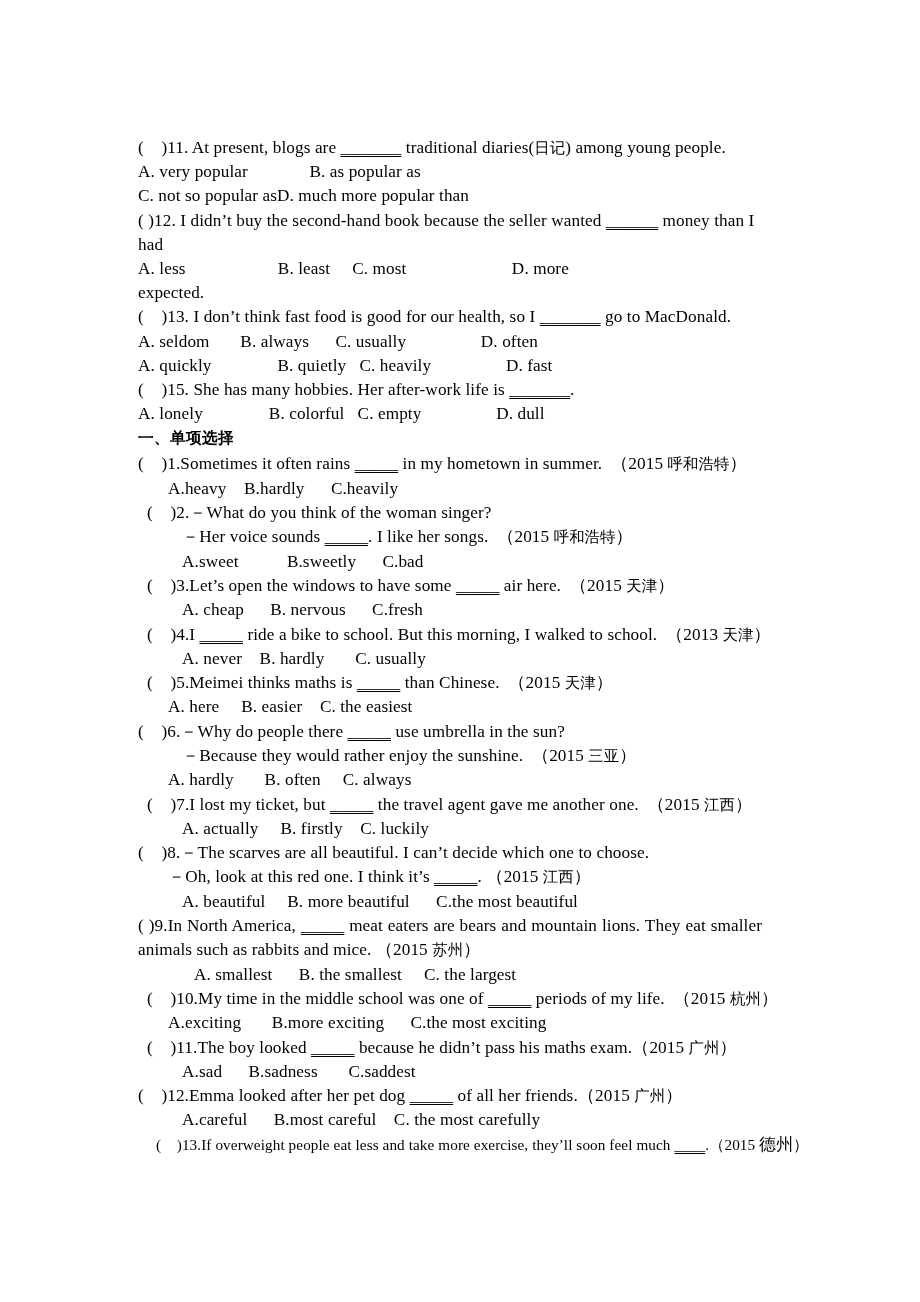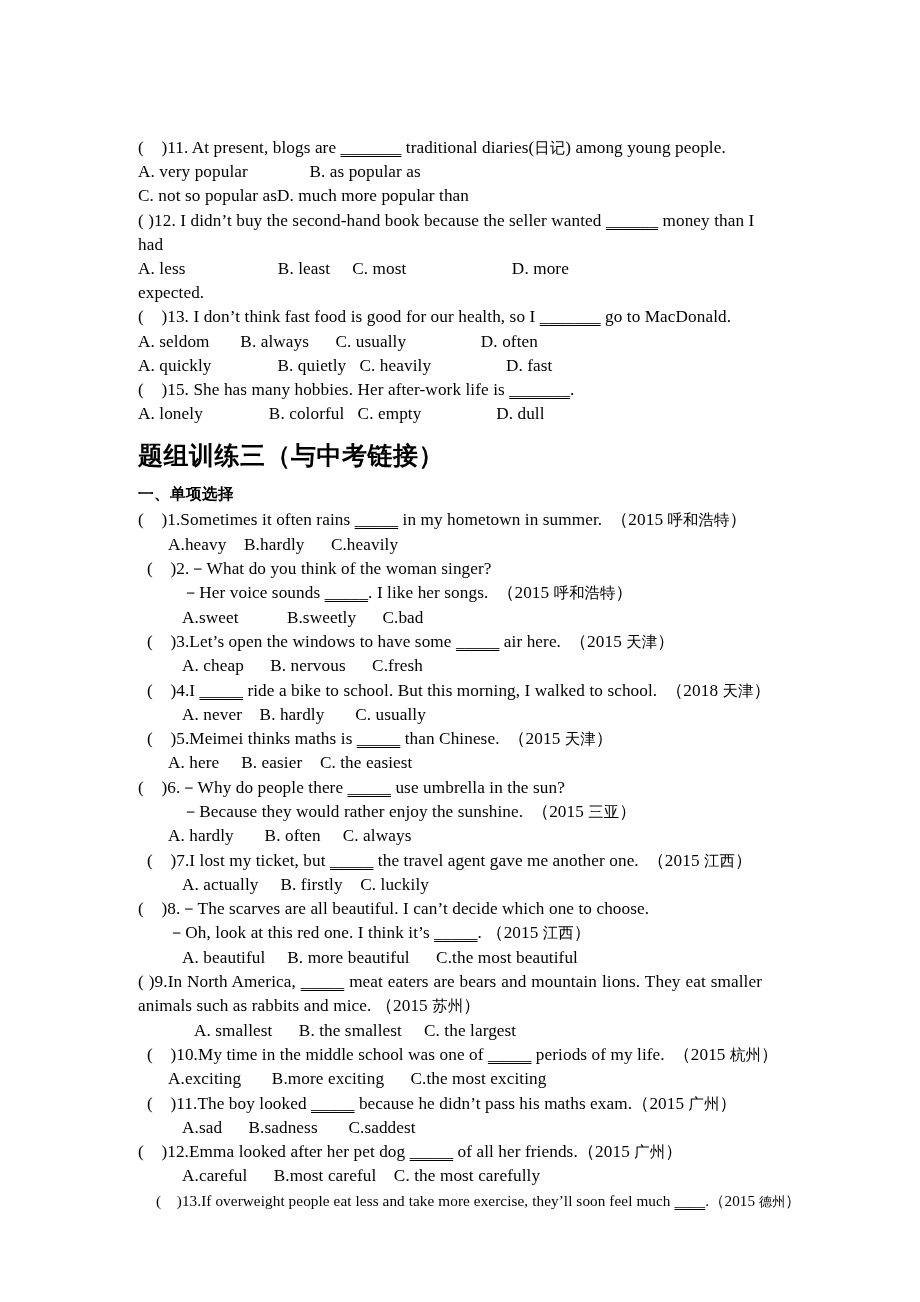--- a/index.html
+++ b/index.html
@@ -44,21 +44,21 @@
     text-decoration: underline;
     text-decoration-thickness: 1px;
     text-underline-offset: 2.5px;
   }
   .cn {
     font-family: "DejaVu Sans", sans-serif;
     font-size: 15.4px;
   }
   .cn-sm {
     font-family: Liberation Serif, serif;
-    font-size: 13px;
+    font-size: 17px;
     text-align: center;
   }
   
   .h-section {
     font-family: "DejaVu Sans", sans-serif;
     font-weight: bold;
     font-size: 25px;
     line-height: 34px;
     margin: 13px 0 9px 0;
     letter-spacing: 0.5px;
@@ -99,39 +99,38 @@
     <div class="line"><span>(    )13. I don’t think fast food is good for our health, so I </span><span class="blank">_______</span><span> go to MacDonald.</span></div>
     <div class="line">A. seldom       B. always      C. usually                 D. often</div>
 
     <div class="line">A. quickly               B. quietly   C. heavily                 D. fast</div>
 
     <div class="line"><span>(    )15. She has many hobbies. Her after-work life is </span><span class="blank">_______</span><span>.</span></div>
     <div class="line">A. lonely               B. colorful   C. empty                 D. dull</div>
 
   </div>
 
-  <h1 class="h-section">题组训练三（与中考链接）</h1>
   <h2 class="h-sub">一、单项选择</h2>
 
   <div id="question-list">
       <div>
         <div class="line i0"><span>(    )1.Sometimes it often rains </span><span class="blank">_____</span><span> in my hometown in summer.  （2015 </span><span class="cn">呼和浩特</span><span>）</span></div>
         <div class="line i3"><span>A.heavy    B.hardly      C.heavily</span></div>
       </div>
       <div>
         <div class="line i1"><span>(    )2.－What do you think of the woman singer?</span></div>
         <div class="line i4"><span>－Her voice sounds </span><span class="blank">_____</span><span>. I like her songs.  （2015 </span><span class="cn">呼和浩特</span><span>）</span></div>
         <div class="line i4"><span>A.sweet           B.sweetly      C.bad</span></div>
       </div>
       <div>
         <div class="line i1"><span>(    )3.Let’s open the windows to have some </span><span class="blank">_____</span><span> air here.  （2015 </span><span class="cn">天津</span><span>）</span></div>
         <div class="line i4"><span>A. cheap      B. nervous      C.fresh</span></div>
       </div>
       <div>
-        <div class="line i1"><span>(    )4.I </span><span class="blank">_____</span><span> ride a bike to school. But this morning, I walked to school.  （2018 </span><span class="cn">天津</span><span>）</span></div>
+        <div class="line i1"><span>(    )4.I </span><span class="blank">_____</span><span> ride a bike to school. But this morning, I walked to school.  （2013 </span><span class="cn">天津</span><span>）</span></div>
         <div class="line i4"><span>A. never    B. hardly       C. usually</span></div>
       </div>
       <div>
         <div class="line i1"><span>(    )5.Meimei thinks maths is </span><span class="blank">_____</span><span> than Chinese.  （2015 </span><span class="cn">天津</span><span>）</span></div>
         <div class="line i3"><span>A. here     B. easier    C. the easiest</span></div>
       </div>
       <div>
         <div class="line i0"><span>(    )6.－Why do people there </span><span class="blank">_____</span><span> use umbrella in the sun?</span></div>
         <div class="line i4"><span>－Because they would rather enjoy the sunshine.  （2015 </span><span class="cn">三亚</span><span>）</span></div>
         <div class="line i3"><span>A. hardly       B. often     C. always</span></div>

